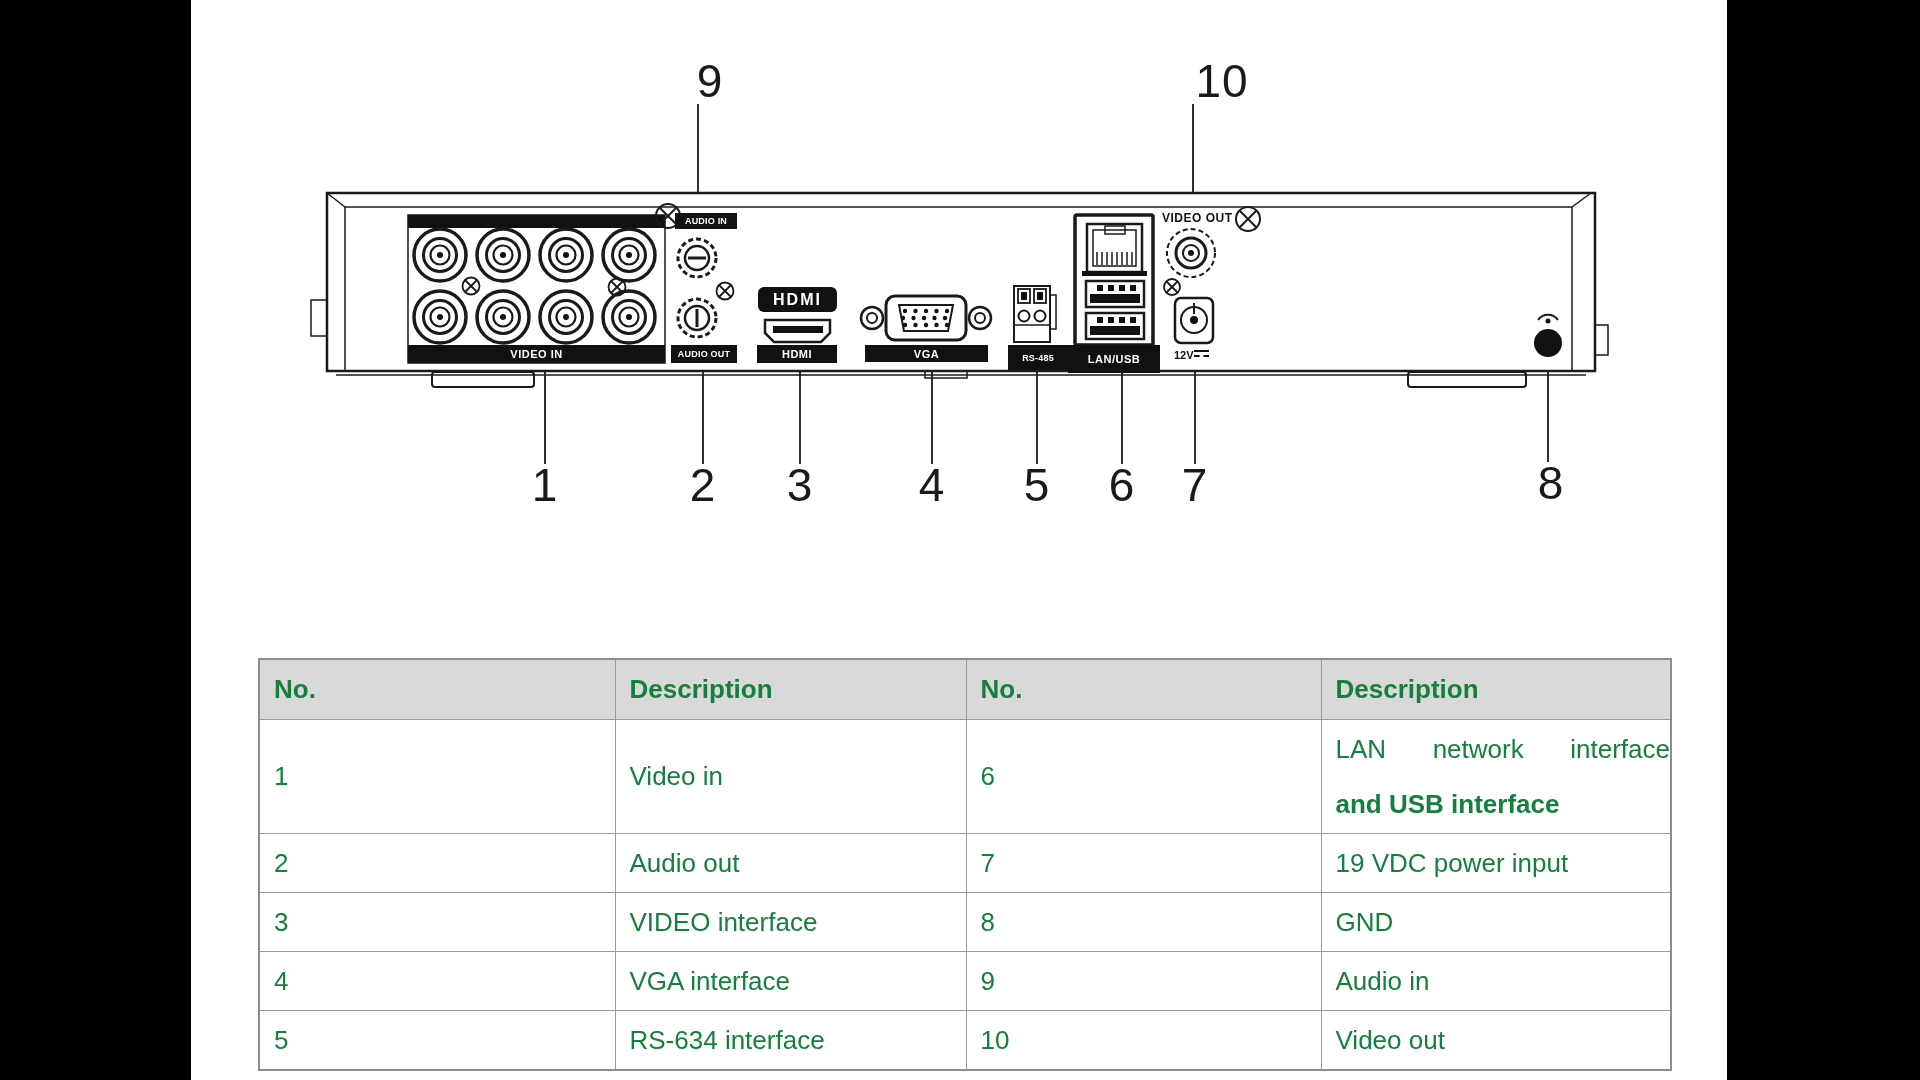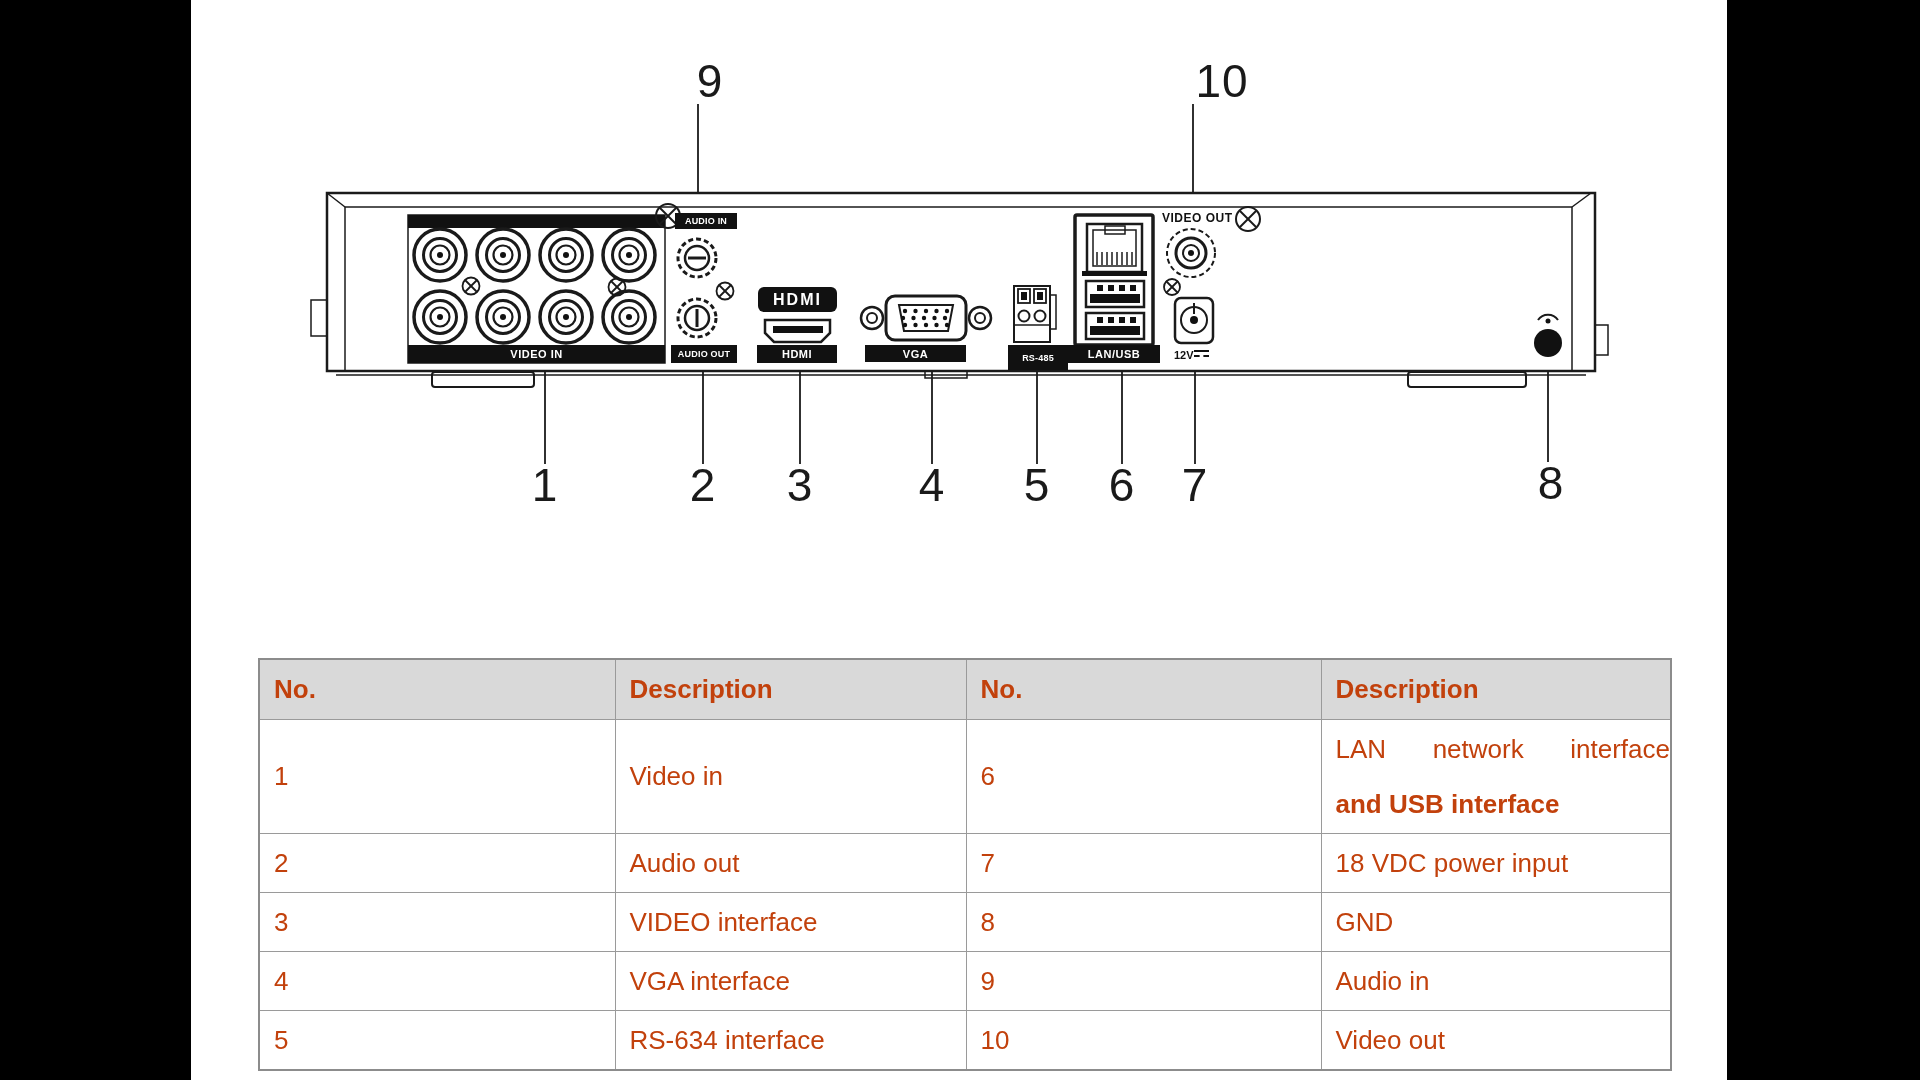--- a/index.html
+++ b/index.html
@@ -21,21 +21,21 @@
   .hdmi-logo{position:absolute;background:#111;color:#fff;border-radius:6px;
        display:flex;align-items:center;justify-content:center;font-weight:bold;
        font-size:16px;letter-spacing:2px;}
   .dc-wrap{position:absolute;display:flex;align-items:center;gap:0;color:#111;
        font-size:11px;font-weight:bold;}
   .dc-sym{display:inline-block;width:15px;height:8px;border-top:2px solid #111;position:relative;}
   .dc-sym i{position:absolute;left:0;right:0;top:3px;border-top:2px dashed #111;display:block;}
 
   
   .spec-table{position:absolute;left:258px;top:658px;width:1412px;border-collapse:collapse;
-       table-layout:fixed;font-size:26px;color:#c2410c;}
+       table-layout:fixed;font-size:26px;color:#15803d;}
   .spec-table td,.spec-table th{border:1.5px solid #9a9a9a;padding:0 0 0 14px;text-align:left;
        vertical-align:middle;overflow:hidden;}
   .spec-table{border:2.5px solid #8c8c8c;}
   .spec-table th{background:#d9d9d9;font-weight:bold;height:59px;}
   .row-tall td{height:113px;}
   .row-std td{height:58px;}
   .two-line{padding-right:14px;}
   .two-line .l1{line-height:55px;text-align:justify;text-align-last:justify;}
   .two-line .l2{line-height:55px;font-weight:bold;}
 </style>
@@ -256,23 +256,23 @@
       <circle cx="1548" cy="321" r="2.5" fill="#111" stroke="none"></circle>
       <circle cx="1548" cy="343" r="14" fill="#111" stroke="none"></circle>
     </g>
   </svg>
 
   <div class="lbl" style="left:408px;top:345px;width:257px;height:18px;">VIDEO IN</div>
   <div class="lbl small" style="left:675px;top:213px;width:62px;height:16px;">AUDIO IN</div>
   <div class="lbl small" style="left:671px;top:345px;width:66px;height:18px;">AUDIO OUT</div>
   <div class="hdmi-logo" style="left:758px;top:287px;width:79px;height:25px;">HDMI</div>
   <div class="lbl" style="left:757px;top:345px;width:80px;height:18px;">HDMI</div>
-  <div class="lbl" style="left:865px;top:345px;width:101px;height:17px;">VGA</div>
+  <div class="lbl" style="left:865px;top:345px;width:123px;height:17px;">VGA</div>
   <div class="lbl small" style="left:1008px;top:345px;width:60px;height:25px;">RS-485</div>
-  <div class="lbl" style="left:1068px;top:345px;width:92px;height:18px;">LAN/USB</div>
+  <div class="lbl" style="left:1068px;top:345px;width:92px;height:28px;">LAN/USB</div>
   <div class="plain" style="left:1162px;top:211px;font-size:12px;letter-spacing:0.5px;">VIDEO OUT</div>
   <div class="dc-wrap" style="left:1174px;top:349px;">
     <span>12V</span>
     <span class="dc-sym">
         <i></i>
       </span>
   </div>
 
   <div class="callout" style="left:710px;top:58px;">9</div>
   <div class="callout" style="left:1222px;top:58px;">10</div>
@@ -305,21 +305,21 @@
       <td>6</td>
       <td class="two-line">
         <div class="l1">LAN network interface</div>
         <div class="l2">and USB interface</div>
       </td>
     </tr>
     <tr class="row-std">
       <td>2</td>
       <td>Audio out</td>
       <td>7</td>
-      <td>18 VDC power input</td>
+      <td>19 VDC power input</td>
     </tr>
     <tr class="row-std">
       <td>3</td>
       <td>VIDEO interface</td>
       <td>8</td>
       <td>GND</td>
     </tr>
     <tr class="row-std">
       <td>4</td>
       <td>VGA interface</td>

